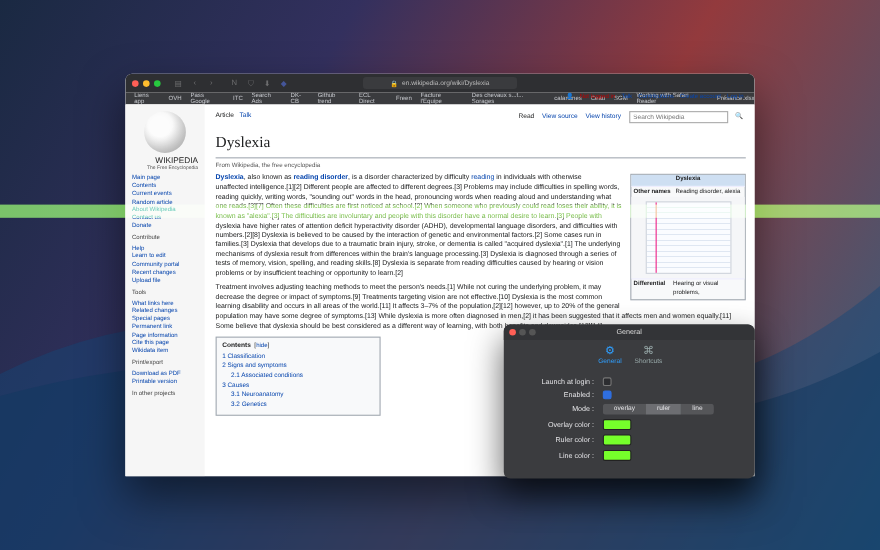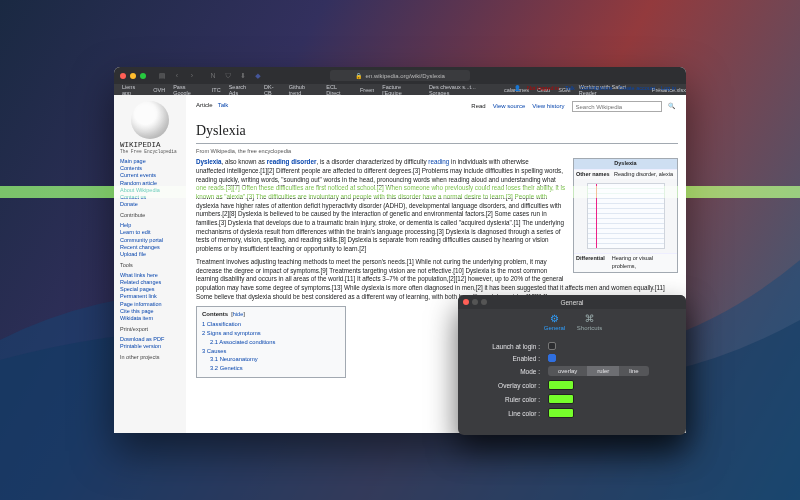--- a/index.html
+++ b/index.html
@@ -63,21 +63,21 @@
   color: #0645ad;
   font-size: 5.5px;
 }
 .logo {
   width: 38px; height: 38px;
   margin: 0 auto 2px;
   border-radius: 50%;
   background: radial-gradient(circle at 38% 32%, #fcfcfc 0 32%, #e6e6e6 55%, #b8b8b8 100%);
   box-shadow: inset -5px -5px 10px rgba(0,0,0,.12);
 }
-.sidebar .brand { text-align:left; font-family: Liberation Mono, monospace; color:#222; font-size:7.5px }
+.sidebar .brand { text-align:right; font-family: Liberation Sans, sans-serif; color:#222; font-size:7.5px }
 .sidebar .brand small{display:block;font-size:4.5px;color:#555}
 .sidebar ul { list-style:none; margin-top:4px }
 .sidebar li { margin:1.2px 0; cursor:pointer }
 .sidebar h5 { color:#444; font-size:5.5px; margin:5px 0 2px; font-weight:normal }
 
 .content {
   flex: 1;
   padding: 6px 8px 0 10px;
   color: #202122;
   font-size: 6.3px;

